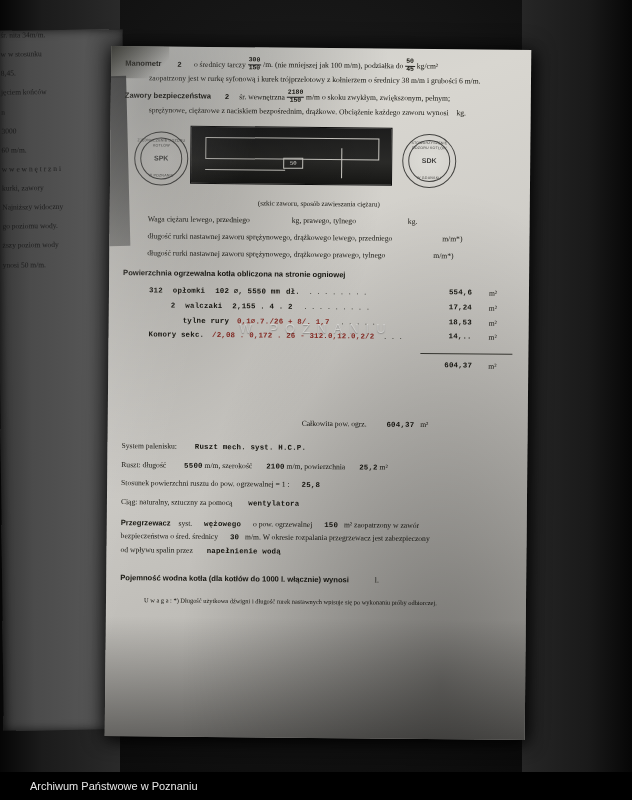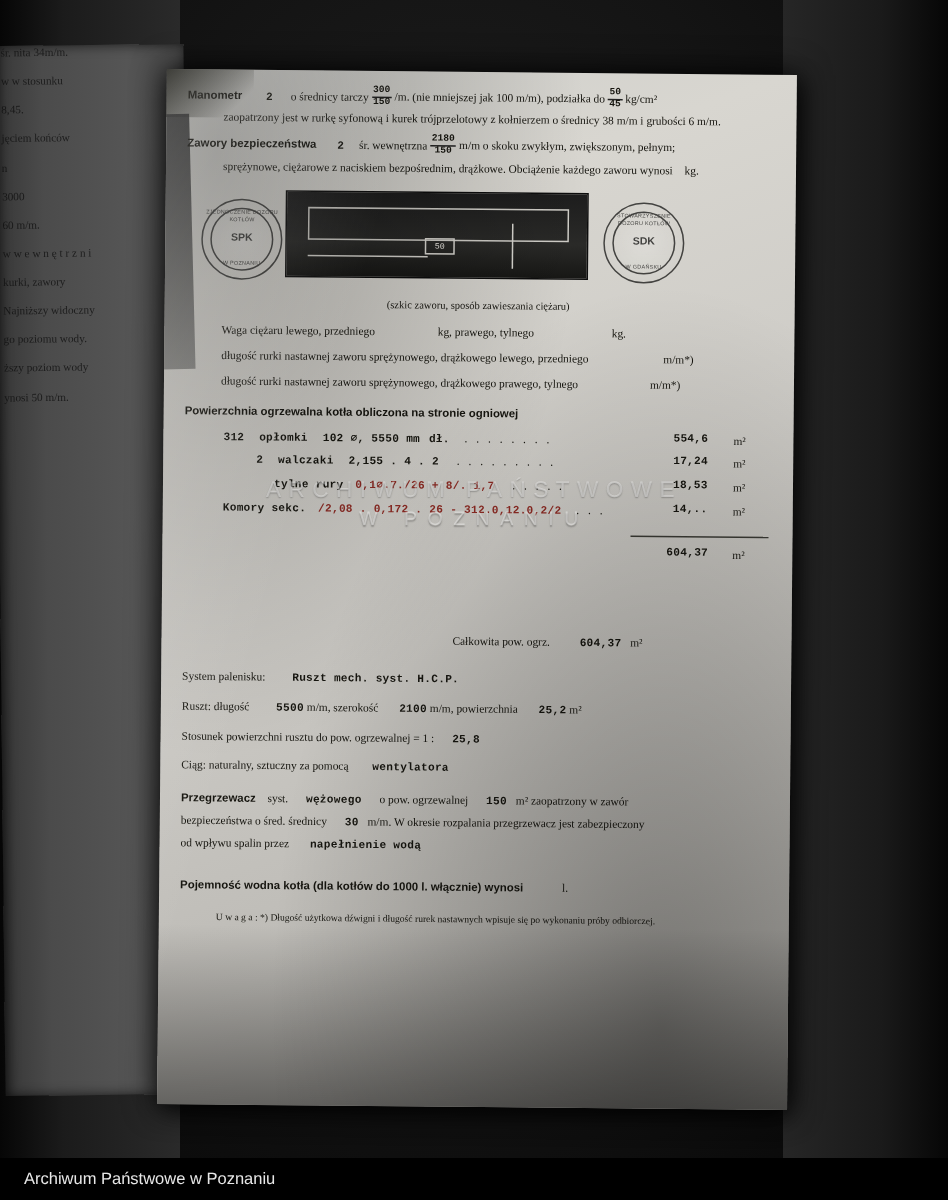--- a/index.html
+++ b/index.html
@@ -224,21 +224,21 @@
   .footer {
     position: absolute;
     left: 0; bottom: 0;
     width: 632px; height: 28px;
     background: #000;
     color: #e7e7e7;
     font-family: "Liberation Sans", sans-serif;
     font-size: 11px;
     display: flex;
     align-items: center;
-    padding-left: 16px;
+    padding-left: 30px;
     box-sizing: border-box;
   }
 </style>
 </head>
 <body>
 
 <div id="viewer">
 
   <div class="scan">
 
@@ -444,21 +444,20 @@
         </div>
 
         <div class="row" style="margin-top:12px; margin-left:24px; font-size:6.4px;">U w a g a : *) Długość użytkowa dźwigni i długość rurek nastawnych wpisuje się po wykonaniu próby odbiorczej.</div>
 
       </div>
 
       <div class="edge-shadow-bottom"></div>
     </div>
 
     <div class="watermark">
-      <div class="l1">ARCHIWUM PAŃSTWOWE</div>
       <div class="l2">W POZNANIU</div>
     </div>
 
   </div>
 
   <div class="footer">
     <span>Archiwum Państwowe w Poznaniu</span>
   </div>
 
 </div>

